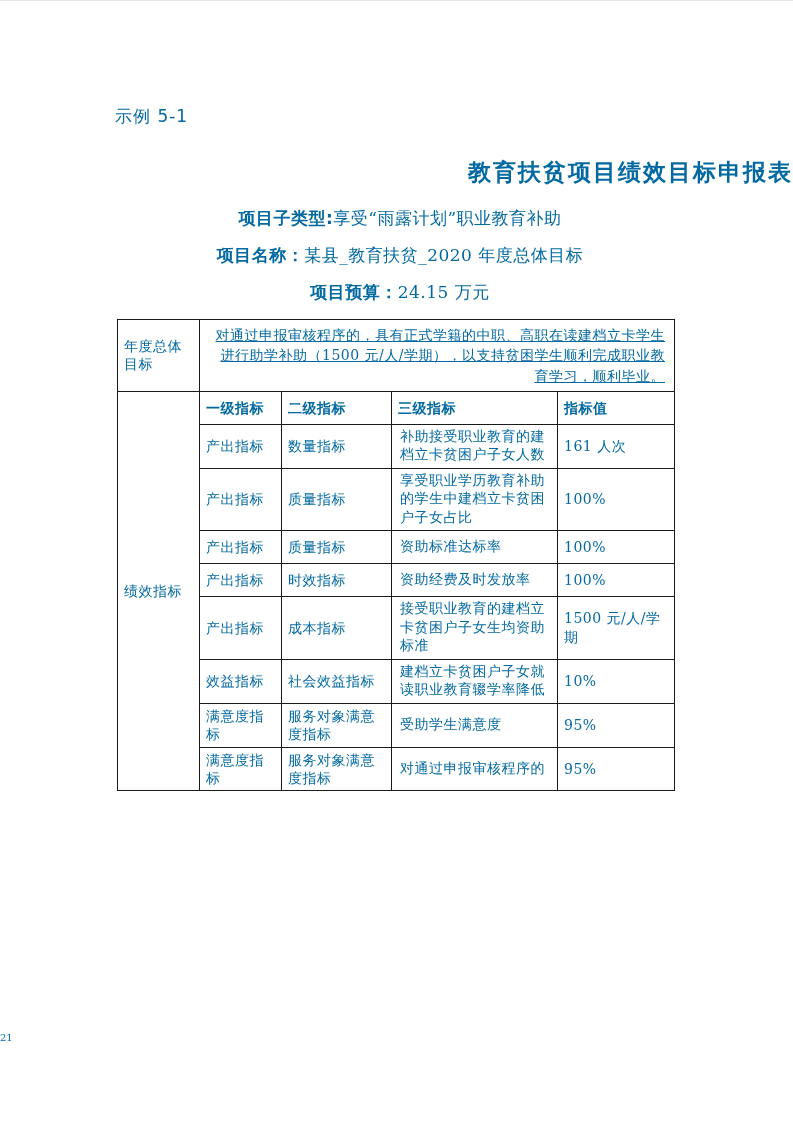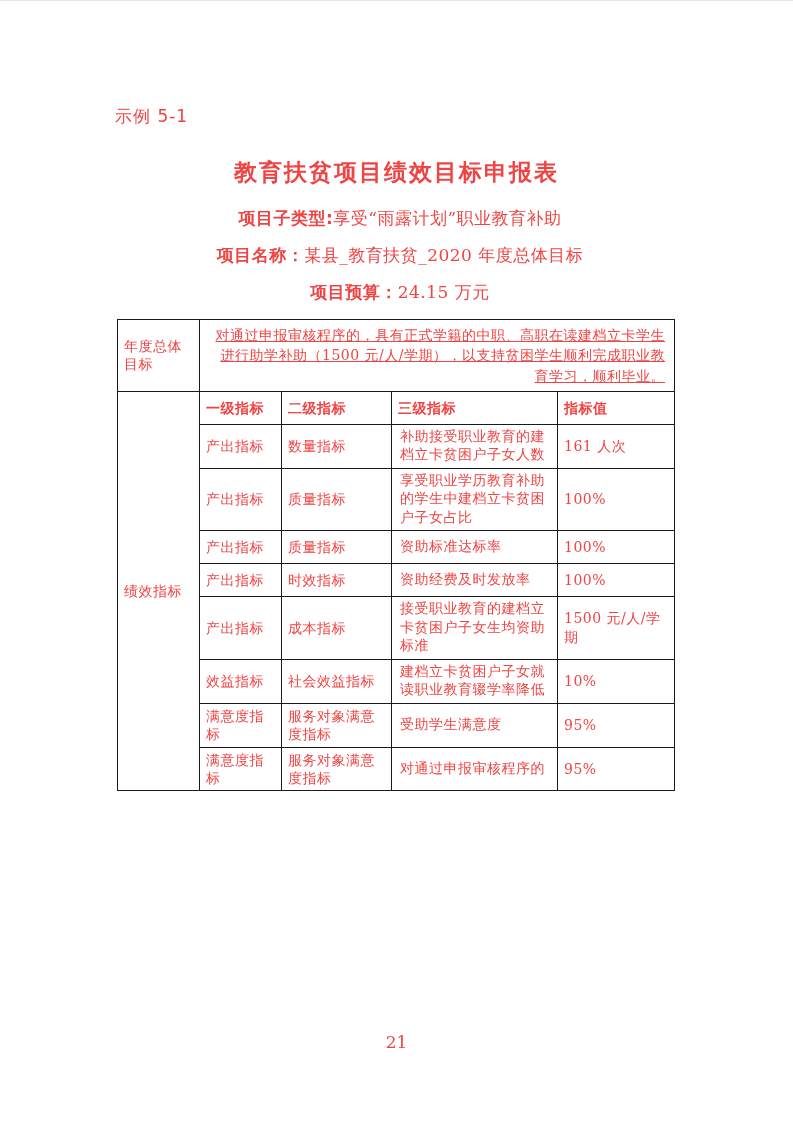--- a/index.html
+++ b/index.html
@@ -1,33 +1,33 @@
 <!DOCTYPE html>
 <html lang="zh"><head>
 <meta charset="utf-8">
 <style>
   html,body{margin:0;padding:0;background:#fff;}
   .page{
     position:relative;
     width:793px;height:1122px;
     background:#ffffff;
     font-family:"DejaVu Serif","Liberation Serif",serif;
-    color:#ef4444;
+    color:#0369a1;
     box-sizing:border-box;
     border-top:1px solid #e6e6e6;
     overflow:hidden;
   }
   .example-label{
     position:absolute;left:115px;top:104px;
     font-family:"DejaVu Sans","Liberation Sans",sans-serif;
     font-size:17px;letter-spacing:1px;
   }
   .doc-title{
     position:absolute;left:0;top:156px;width:793px;
-    text-align:center;
+    text-align:right;
     font-family:"DejaVu Sans","Liberation Sans",sans-serif;
     font-weight:bold;font-size:23px;letter-spacing:2px;
   }
   .fields{position:absolute;left:115px;top:206px;width:570px;text-align:center;}
   .field-row{margin-bottom:15px;font-size:17px;line-height:22px;white-space:nowrap;}
   .field-label{
     font-family:"DejaVu Sans","Liberation Sans",sans-serif;
     font-weight:bold;letter-spacing:0.5px;
   }
   .field-value{font-family:"DejaVu Serif","Liberation Serif",serif;letter-spacing:0.5px;}
@@ -45,21 +45,21 @@
     line-height:1.32;
     letter-spacing:0.5px;
     box-sizing:border-box;
     font-weight:normal;
   }
   .goal-text-cell{text-align:right;padding:5px 9px !important;line-height:1.45 !important;text-decoration:underline;}
   .indicator-desc{text-align:left;padding-left:8px !important;font-family:Liberation Serif, serif;}
   .hdr{font-family:"DejaVu Sans","Liberation Sans",sans-serif;font-weight:bold !important;}
   .page-number{
     position:absolute;left:0;top:1031px;width:793px;
-    text-align:center;font-size:17px;
+    text-align:left;font-size:10px;
     font-family:"DejaVu Serif","Liberation Serif",serif;
   }
 </style>
 </head>
 <body>
 
 <div class="page">
 
   <div class="example-label">示例 5-1</div>
 

